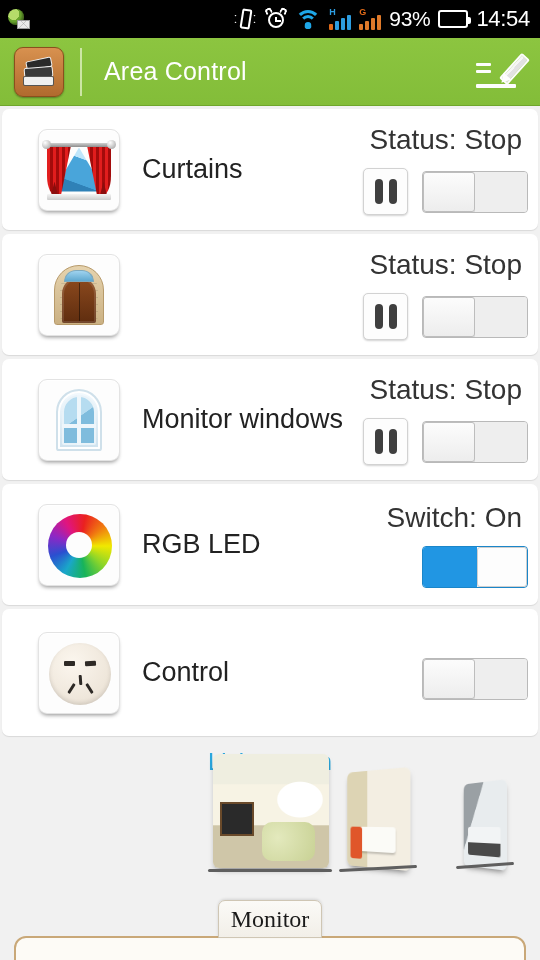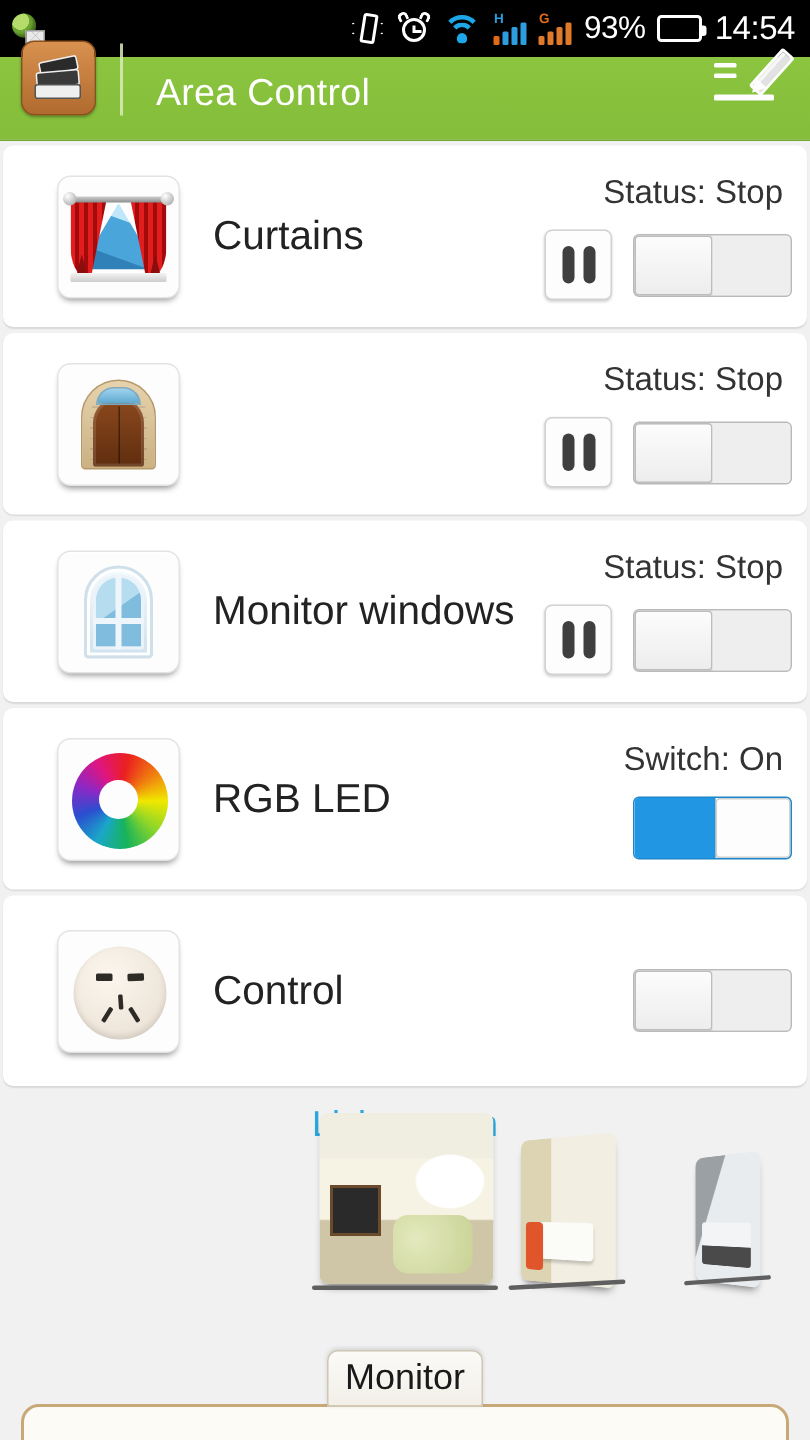--- a/index.html
+++ b/index.html
@@ -73,22 +73,22 @@
   .sig.h .lab{ color:#2d9de0; } .sig.g .lab{ color:#e06a18; }
   .sig.h b{ background:#2d9de0; } .sig.h b:first-of-type{ background:#e06a18; }
   .sig.g b{ background:#e07a2a; }
 
   .ic-batt{ width:30px; height:18px; border:2px solid #fff; border-radius:3px; position:relative; }
   .ic-batt:after{ content:''; position:absolute; right:-5px; top:5px; width:4px; height:7px;
     background:#fff; border-radius:0 2px 2px 0; }
 
   
   .appbar{
-    height:56px; background:linear-gradient(#8cc540 0%, #83bd39 100%);
-    display:flex; align-items:flex-end; padding:16px 14px; position:relative;
+    height:68px; background:linear-gradient(#8cc540 0%, #83bd39 100%);
+    display:flex; align-items:center; padding:16px 14px; position:relative;
     border-bottom:1px solid #6fa62c;
   }
   .app-icon{
     width:50px; height:50px; border-radius:9px; position:relative; flex:none;
     background:linear-gradient(#d8914f,#b06a2e);
     border:1px solid #8a4f1d; box-shadow:0 1px 2px rgba(0,0,0,.35);
   }
   .app-icon .bk{ position:absolute; background:#2a2a2a; border-radius:1px; box-shadow:0 0 0 1px #f0f0f0; }
   .app-icon .b1{ left:12px; top:12px; width:24px; height:8px; transform:rotate(-12deg); }
   .app-icon .b2{ left:10px; top:20px; width:27px; height:9px; transform:rotate(-5deg); background:#3a3a3a;}
@@ -117,21 +117,21 @@
   }
   .card.tall{ height:127px; }
 
   .dev-icon{
     width:82px; height:82px; flex:none; border-radius:9px; background:#fdfdfd;
     border:1px solid #e3e3e3; position:relative;
     box-shadow:0 3px 4px -2px rgba(0,0,0,.45), inset 0 1px 0 #fff;
   }
   .dev-name{ font-size:27px; color:#222; margin-left:22px; white-space:nowrap; }
   .right{ margin-left:auto; display:flex; flex-direction:column; align-items:flex-end; }
-  .status{ font-size:22px; color:#333; margin-right:6px; }
+  .status{ font-size:28px; color:#333; margin-right:6px; }
   .ctrl-row{ display:flex; align-items:center; gap:14px; margin-top:12px; }
 
   .pause{
     width:45px; height:47px; border-radius:5px; background:#fdfdfd; border:1px solid #d2d2d2;
     box-shadow:0 1px 2px rgba(0,0,0,.18); display:flex; align-items:center;
     justify-content:center; gap:6px; cursor:pointer;
   }
   .pause b{ display:block; width:8px; height:25px; background:#3f3f3f; border-radius:4px; }
 
   .toggle{ width:106px; height:42px; border-radius:4px; display:flex; cursor:pointer;
@@ -231,21 +231,21 @@
   .img-bed{ width:100%; height:100%;
     background:linear-gradient(110deg,#9aa0a4 0 30%, #e8ecee 31% 100%); position:relative; }
   .img-bed:before{ content:''; position:absolute; left:12%; bottom:14%; width:74%; height:34%;
     background:linear-gradient(#f2f4f5 0 55%, #4a4a4a 56% 100%); border-radius:2px; }
   .shelf{ position:absolute; height:3px; background:#5f5f5f; border-radius:2px; }
   .s1{ left:208px; width:124px; bottom:28px; }
   .s2{ left:339px; width:78px; bottom:30px; transform:rotate(-3deg); }
   .s3{ left:456px; width:58px; bottom:33px; transform:rotate(-4deg); }
 
   
-  .bottom{ position:absolute; left:0; right:0; bottom:0; height:44px; }
+  .bottom{ position:absolute; left:0; right:0; bottom:0; height:44px;font-family:Liberation Serif, serif; }
   .tab-monitor{
     position:absolute; left:218px; bottom:22px; width:104px; height:38px;
     background:linear-gradient(#fbfaf7,#f2efe8); border:1px solid #cfc6b4;
     border-radius:7px 7px 0 0; display:flex; align-items:center; justify-content:center;
     font-size:24px; color:#1a1a1a; z-index:3; cursor:pointer;
     box-shadow:0 -1px 3px rgba(0,0,0,.12);
   }
   .panel-bottom{
     position:absolute; left:14px; right:14px; bottom:-20px; height:44px;
     background:#fdfbf6; border:2px solid #c9a878; border-radius:12px; z-index:2;

